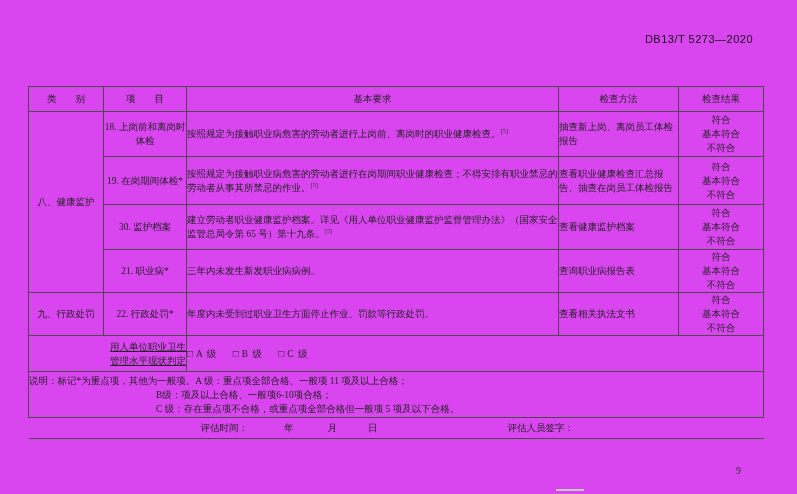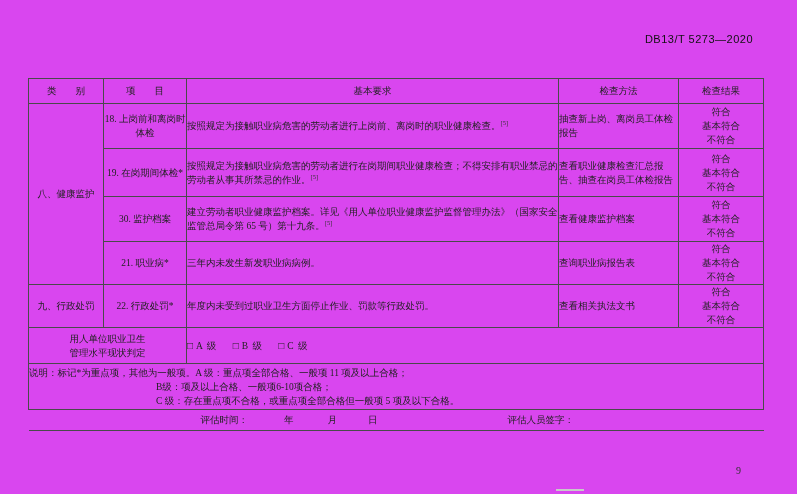--- a/index.html
+++ b/index.html
@@ -12,38 +12,38 @@
     position:absolute;top:33px;right:44px;
     font-family:"Liberation Sans","DejaVu Sans",sans-serif;
     font-size:11px;letter-spacing:0.5px;color:#111;
   }
   .title{
     position:absolute;top:56px;left:0;width:100%;text-align:center;
     font-family:"Liberation Sans","DejaVu Sans",sans-serif;
     font-size:12.5px;font-weight:bold;color:#111;letter-spacing:1px;
   }
   table.etable{
-    position:absolute;left:28px;top:78px;width:735px;
+    position:absolute;left:28px;top:86px;width:735px;
     border-collapse:collapse;table-layout:fixed;
     font-size:9.5px;color:#222;
   }
   table.etable td{
     border:1px solid #4a4a4a;padding:0;vertical-align:middle;
     overflow:hidden;line-height:14px;
   }
   .r-head{height:25px}.r18{height:45px}.r19{height:48px}.r20{height:45px}
   .r21{height:40px}.r22{height:43px}.r-judge{height:36px}.r-note{height:46px}.r-foot{height:21px}
   td.c-center{text-align:center;}
   td.c-req{padding:2px 6px 2px 8px;text-align:left;}
   td.c-method{padding:2px 4px 2px 6px;text-align:left;}
   td.c-result{text-align:center;line-height:13px;}
   td.c-item{text-align:center;padding:2px 3px;}
   .pre{white-space:pre-line;}
   sup.ref{font-size:6.5px;color:#333;line-height:0;}
-  td.c-judgeL{padding:2px 3px 2px 4px;text-align:center;line-height:15px;}
+  td.c-judgeL{padding:2px 3px 2px 4px;text-align:right;line-height:15px;text-decoration:underline;}
   td.c-grades{padding-left:42px;text-align:left;}
   .grade{display:inline-block;margin-right:13px;letter-spacing:1px;}
   .grade .box{display:inline-block;margin-right:2px;font-size:10px;}
   td.c-note{padding:2px 4px 2px 5px;vertical-align:top;line-height:14px;}
   .note-indent{margin-left:127px;}
   td.c-foot{border-left:none !important;border-right:none !important;}
   .foot-inner{display:flex;align-items:flex-end;height:100%;padding-left:172px;}
   .foot-inner span{white-space:nowrap;}
   .f-year{margin-left:36px;}.f-month{margin-left:34px;}.f-day{margin-left:31px;}
   .f-sign{margin-left:130px;}

